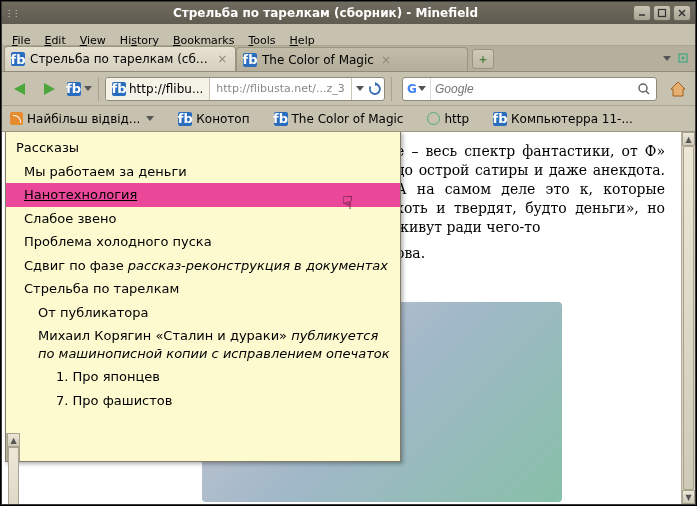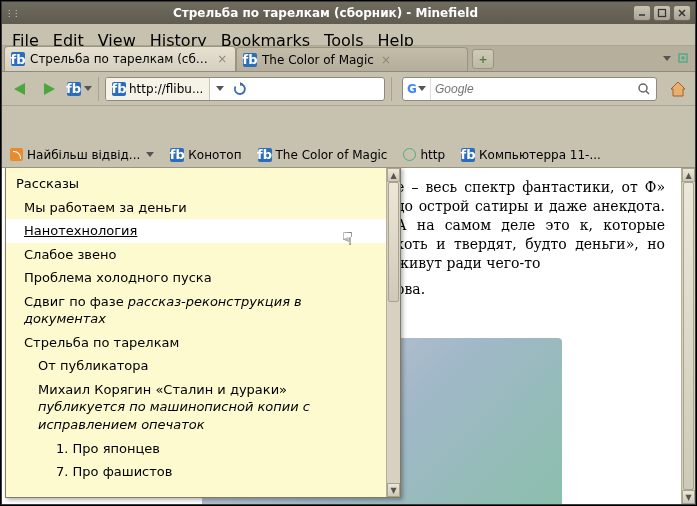--- a/index.html
+++ b/index.html
@@ -5,21 +5,21 @@
   * { box-sizing: border-box; margin: 0; padding: 0; }
   body { font-family: "DejaVu Sans", "Liberation Sans", sans-serif; font-size: 12px; background: #000; width: 697px; height: 506px; overflow: hidden; }
   .window { width: 695px; height: 504px; border: 1px solid #3a3a3a; background: #c7c1b0; margin: 1px; display: flex; flex-direction: column; }
   .titlebar { height: 22px; background: linear-gradient(#6f6b5e,#5f5b50); color: #fff; display: flex; align-items: center; padding: 0 4px; }
   .titlebar-title { flex: 1; text-align: center; font-weight: bold; font-size: 12px; }
   .title-controls { display: flex; gap: 2px; }
   .title-btn { width: 18px; height: 16px; background: linear-gradient(#c9c4b4,#a8a393); border: 1px solid #6b675a; border-radius: 3px; display: flex; align-items: center; justify-content: center; font-size: 10px; color: #3a3a3a; cursor: pointer; }
   .title-btn.close { color: #fff; font-weight: bold; }
   .title-drag { width: 12px; display: flex; align-items: center; justify-content: center; color: #ddd; font-size: 8px; letter-spacing: -1px; }
   .menubar { height: 22px; display: flex; align-items: center; padding: 0 4px; gap: 2px; background: #c7c1b0; border-bottom: 1px solid #aba692; }
-  .menu-item { padding: 2px 6px; cursor: pointer; font-size: 16px; margin-top: 12px; }
+  .menu-item { padding: 2px 6px; cursor: pointer; font-size: 11px; margin-top: 12px; }
   .menu-item u { text-decoration: underline; }
   .tabbar { height: 26px; background: #b5af9c; display: flex; align-items: flex-end; padding: 0 2px; gap: 0; border-bottom: 1px solid #8f8a79; }
   .tab { height: 24px; background: linear-gradient(#d8d3c2,#c7c1b0); border: 1px solid #9a957f; border-bottom: none; border-radius: 4px 4px 0 0; display: flex; align-items: center; padding: 0 6px; gap: 5px; font-size: 12px; cursor: pointer; min-width: 0; }
   .tab.active { background: linear-gradient(#e6e1d0,#d4cfbf); height: 25px; }
   .tab.inactive { background: linear-gradient(#c2bca9,#b4ae9a); }
   .tab-text { white-space: nowrap; overflow: hidden; text-overflow: ellipsis; }
   .tab-close { width: 14px; height: 14px; display: flex; align-items: center; justify-content: center; color: #8d8877; font-size: 12px; cursor: pointer; border-radius: 2px; }
   .tab-new { width: 22px; height: 20px; background: linear-gradient(#d0cbb9,#beb8a5); border: 1px solid #9a957f; border-radius: 3px; display: flex; align-items: center; justify-content: center; margin: 0 2px 2px 4px; color: #4c7a3f; font-weight: bold; cursor: pointer; }
   .tab-arrow { width: 18px; height: 22px; display: flex; align-items: center; justify-content: center; margin-bottom: 2px; color: #555; cursor: pointer; }
   .tab-spacer { flex: 1; }
@@ -36,37 +36,37 @@
   .url-seg.primary { background: #f5f2e8; font-size: 12px; }
   .url-seg.secondary { color: #888; font-size: 11px; flex: 1; }
   .url-dd { width: 18px; display: flex; align-items: center; justify-content: center; color: #555; cursor: pointer; }
   .reload-btn { width: 24px; display: flex; align-items: center; justify-content: center; cursor: pointer; }
   .searchbox { flex: 1; height: 24px; background: #fff; border: 1px solid #8f8a79; border-radius: 3px; display: flex; align-items: center; overflow: hidden; margin-left: 4px; }
   .search-icon-box { width: 28px; height: 100%; display: flex; align-items: center; justify-content: center; border-right: 1px solid #ddd; cursor: pointer; }
   .google-g { font-weight: bold; font-size: 12px; }
   .search-input { flex: 1; border: none; outline: none; padding: 0 4px; font-size: 12px; font-style: italic; color: #9a9485; background: transparent; }
   .search-go { width: 24px; display: flex; align-items: center; justify-content: center; cursor: pointer; color: #555; }
   .home-btn { width: 26px; height: 26px; display: flex; align-items: center; justify-content: center; cursor: pointer; margin-left: 4px; }
-  .bookmarkbar { height: 26px; background: #c7c1b0; display: flex; align-items: center; padding: 0 4px; gap: 8px; border-bottom: 1px solid #9a957f; margin-top: 36px; }
+  .bookmarkbar { height: 26px; background: #c7c1b0; display: flex; align-items: center; padding: 0 4px; gap: 16px; border-bottom: 1px solid #9a957f; }
   .bm-item { display: flex; align-items: center; gap: 4px; padding: 2px 4px; cursor: pointer; font-size: 12px; white-space: nowrap; }
   .bm-rss { width: 13px; height: 13px; background: #e78b2f; border-radius: 2px; display: inline-flex; align-items: center; justify-content: center; }
   .bm-rss::after { content: ""; width: 7px; height: 7px; border: 1.5px solid #fff; border-bottom: none; border-left: none; border-radius: 0 7px 0 0; }
   .bm-circle { width: 13px; height: 13px; border: 1.5px solid #5a7; border-radius: 50%; }
   .dd-caret { width: 0; height: 0; border-left: 4px solid transparent; border-right: 4px solid transparent; border-top: 5px solid #555; margin-left: 2px; }
   .content { flex: 1; display: flex; position: relative; background: #fff; overflow: hidden; }
   .page { position: absolute; left: 0; top: 0; right: 0; bottom: 0; background: #fff; }
   .page-text { position: absolute; left: 394px; right: 30px; top: 10px; font-family: "DejaVu Serif", Georgia, serif; font-size: 14px; text-align: justify; color: #000; line-height: 1.35; }
   .page-text p { margin-bottom: 8px; }
   .page-img { position: absolute; left: 200px; top: 170px; width: 360px; height: 200px; background: linear-gradient(135deg,#cfc8d4,#a0b8c8 50%,#88c0a8); border-radius: 4px; overflow: hidden; }
   .page-img-title { font-family: serif; font-size: 30px; font-style: italic; color: #5a4020; padding: 6px 10px; text-shadow: 0 1px 2px rgba(255,255,255,.5); }
-  .dropdown-wrap { position: absolute; left: 3px; top: -1px; width: 396px; height: 331px; background: #fdfad0; border: 1px solid #807a66; box-shadow: 2px 2px 4px rgba(0,0,0,.3); display: flex; }
+  .dropdown-wrap { position: absolute; left: 3px; top: -1px; width: 396px; height: 331px; background: #fdfad0; border: 1px solid #807a66; box-shadow: 2px 2px 4px rgba(0,0,0,.3); display: flex; flex-direction: column; }
   .dropdown { flex: 1; overflow: hidden; padding: 4px 0; }
   .dd-item { padding: 3px 8px 3px 18px; font-size: 13px; color: #000; cursor: pointer; line-height: 1.35; }
   .dd-item.header { padding-left: 10px; }
-  .dd-item.hover { background: #ffffff; }
+  .dd-item.hover { background: #ec4899; }
   .dd-item.hover .dd-label { text-decoration: underline; }
   .dd-item.sub1 { padding-left: 32px; }
   .dd-item.sub2 { padding-left: 50px; }
   .dd-item i { font-style: italic; }
   .dd-scroll { width: 14px; background: #d7d2c0; border-left: 1px solid #b5af9c; display: flex; flex-direction: column; }
   .dd-scroll-btn { height: 14px; background: linear-gradient(#ece7d6,#cfcab8); border: 1px solid #a8a28e; display: flex; align-items: center; justify-content: center; font-size: 8px; color: #555; cursor: pointer; }
   .dd-scroll-track { flex: 1; position: relative; }
   .dd-scroll-thumb { position: absolute; left: 1px; right: 1px; top: 0; height: 120px; background: linear-gradient(#ece7d6,#cfcab8); border: 1px solid #a8a28e; border-radius: 2px; cursor: pointer; }
   .page-scroll { position: absolute; right: 0; top: 0; bottom: 0; width: 14px; background: #d7d2c0; border-left: 1px solid #b5af9c; display: flex; flex-direction: column; }
   .cursor-hand { position: absolute; font-size: 18px; pointer-events: none; }
@@ -144,20 +144,23 @@
     <div class="nav-btn flat">
         <span class="fb-icon">fb</span>
         <span class="dd-caret" style="margin-left:3px"></span>
       </div>
     <div class="sep"></div>
     <div class="urlbox">
       <div class="url-seg primary">
         <span class="fb-icon">fb</span>
         <span>http://flibu...</span>
       </div>
+      <div class="url-seg secondary">
+        <span>http://flibusta.net/...z_3</span>
+      </div>
       <div class="url-dd">
           <span class="dd-caret"></span>
         </div>
       <div class="reload-btn">
         <svg width="14" height="14">
             <path d="M7 2 A5 5 0 1 1 2.5 4.5" fill="none" stroke="#3a6db0" stroke-width="1.8"></path>
             <path d="M7 0 L7 4 L10 2 Z" fill="#3a6db0"></path>
           </svg>
       </div>
     </div>

